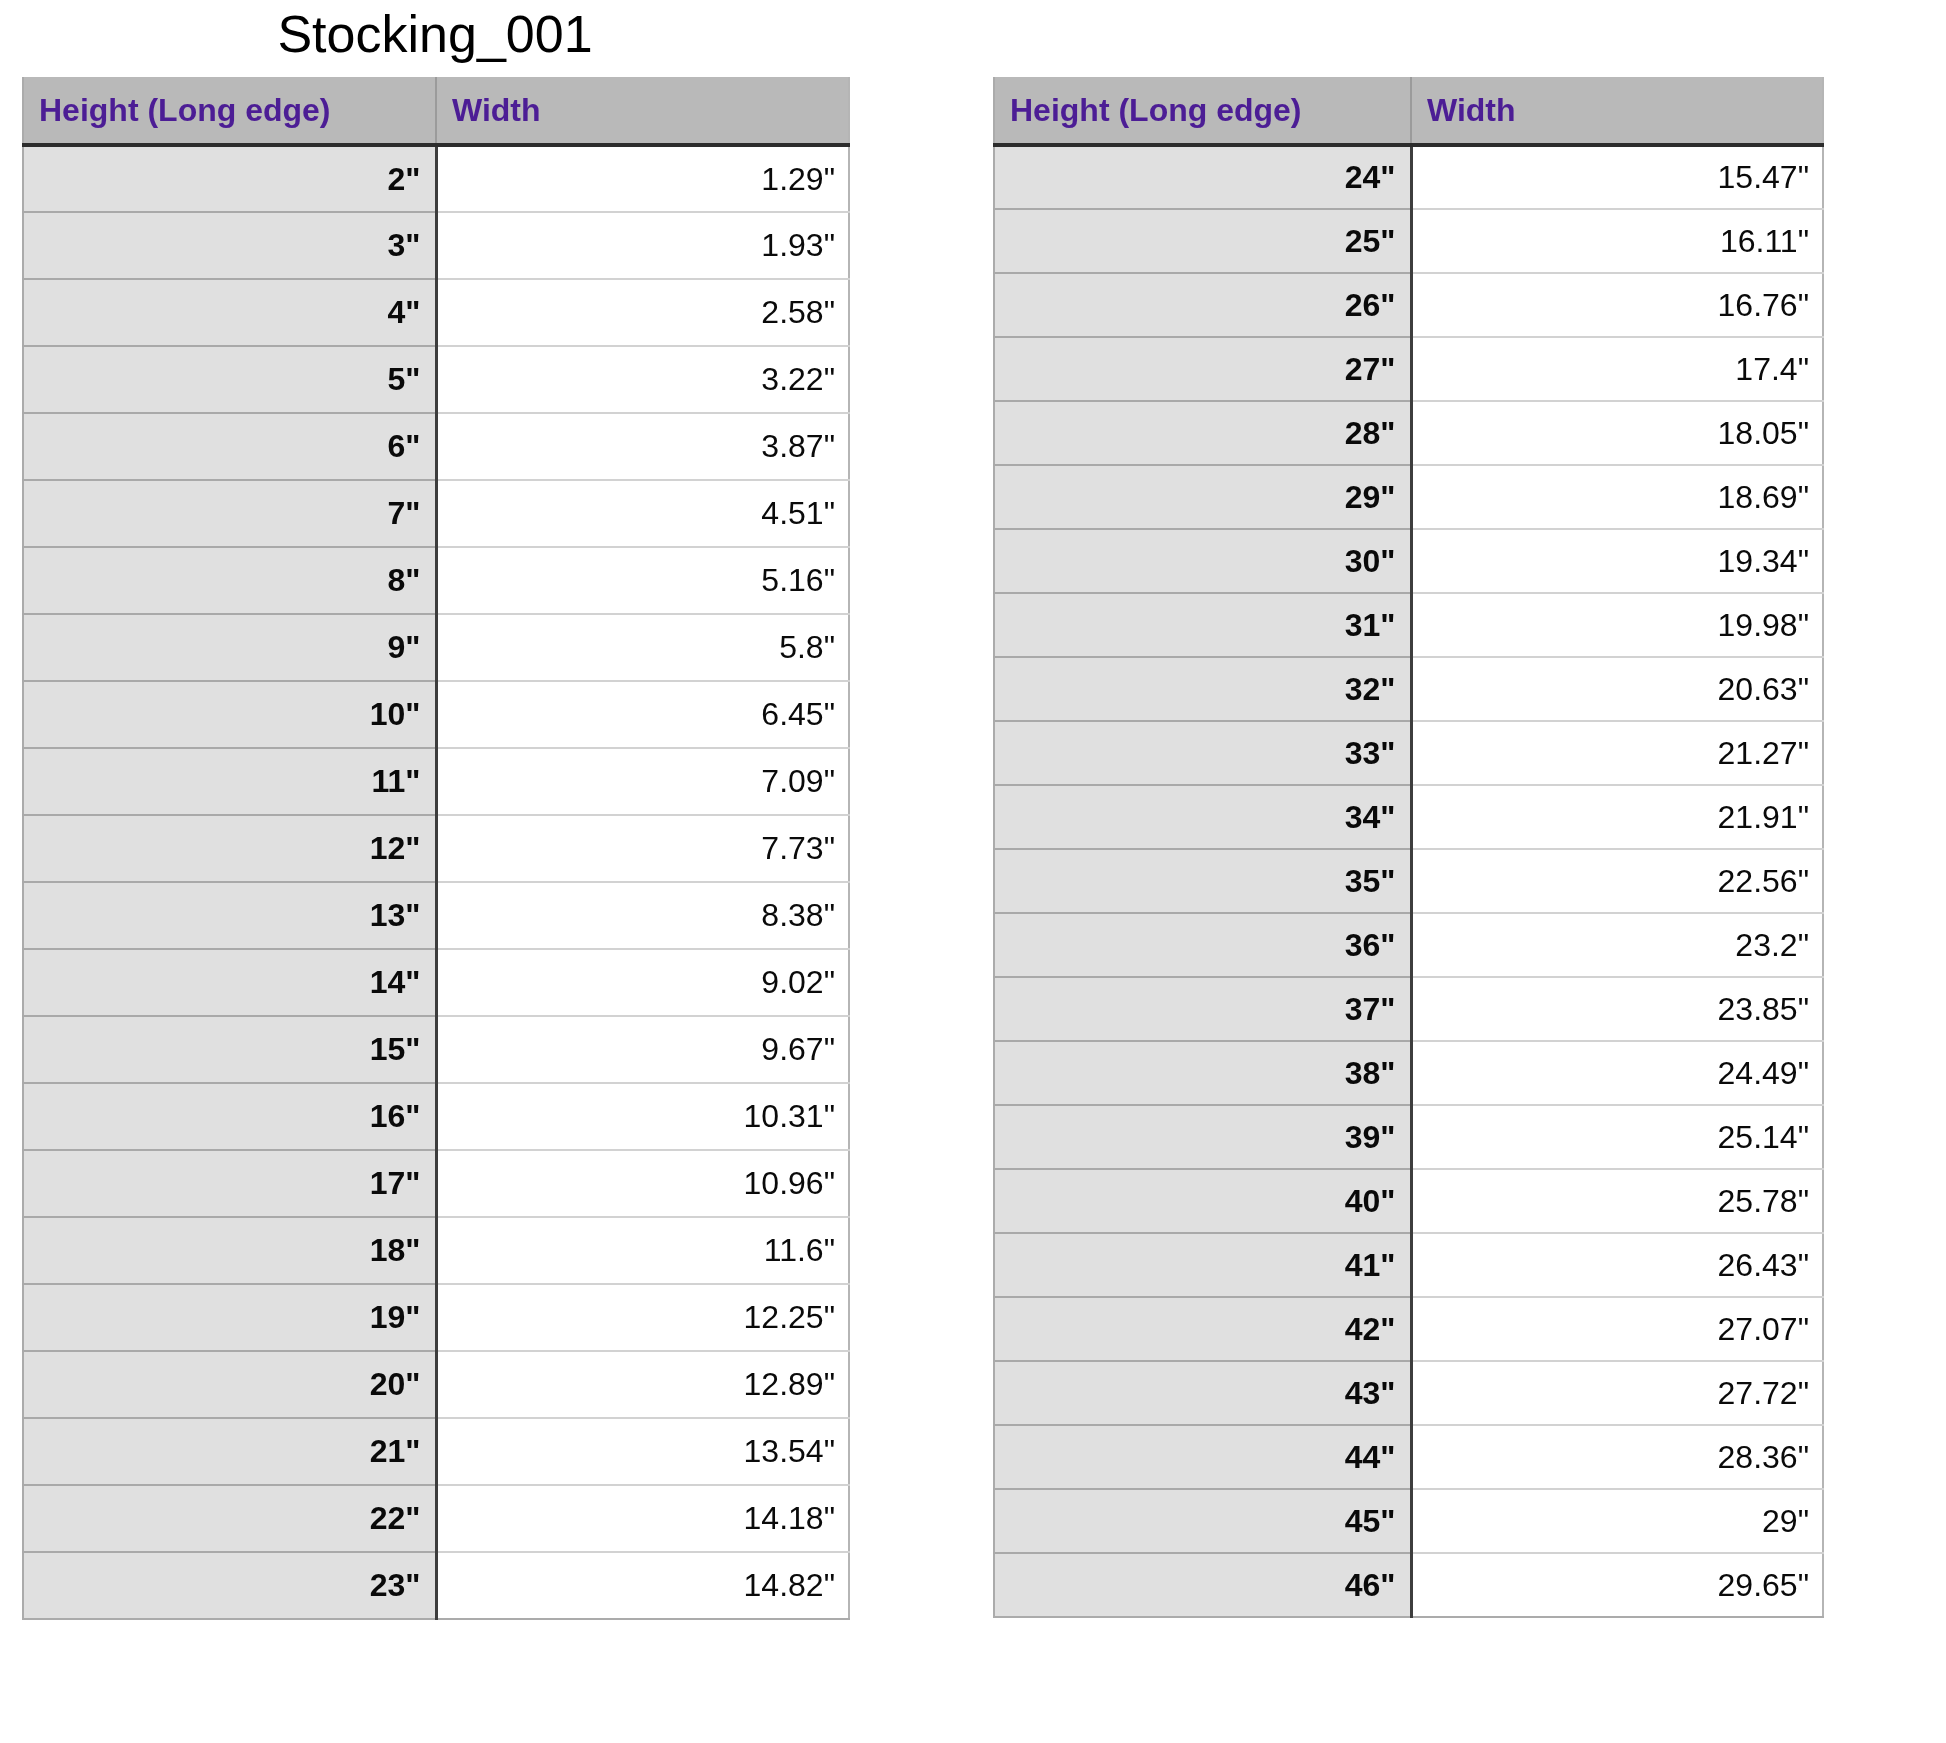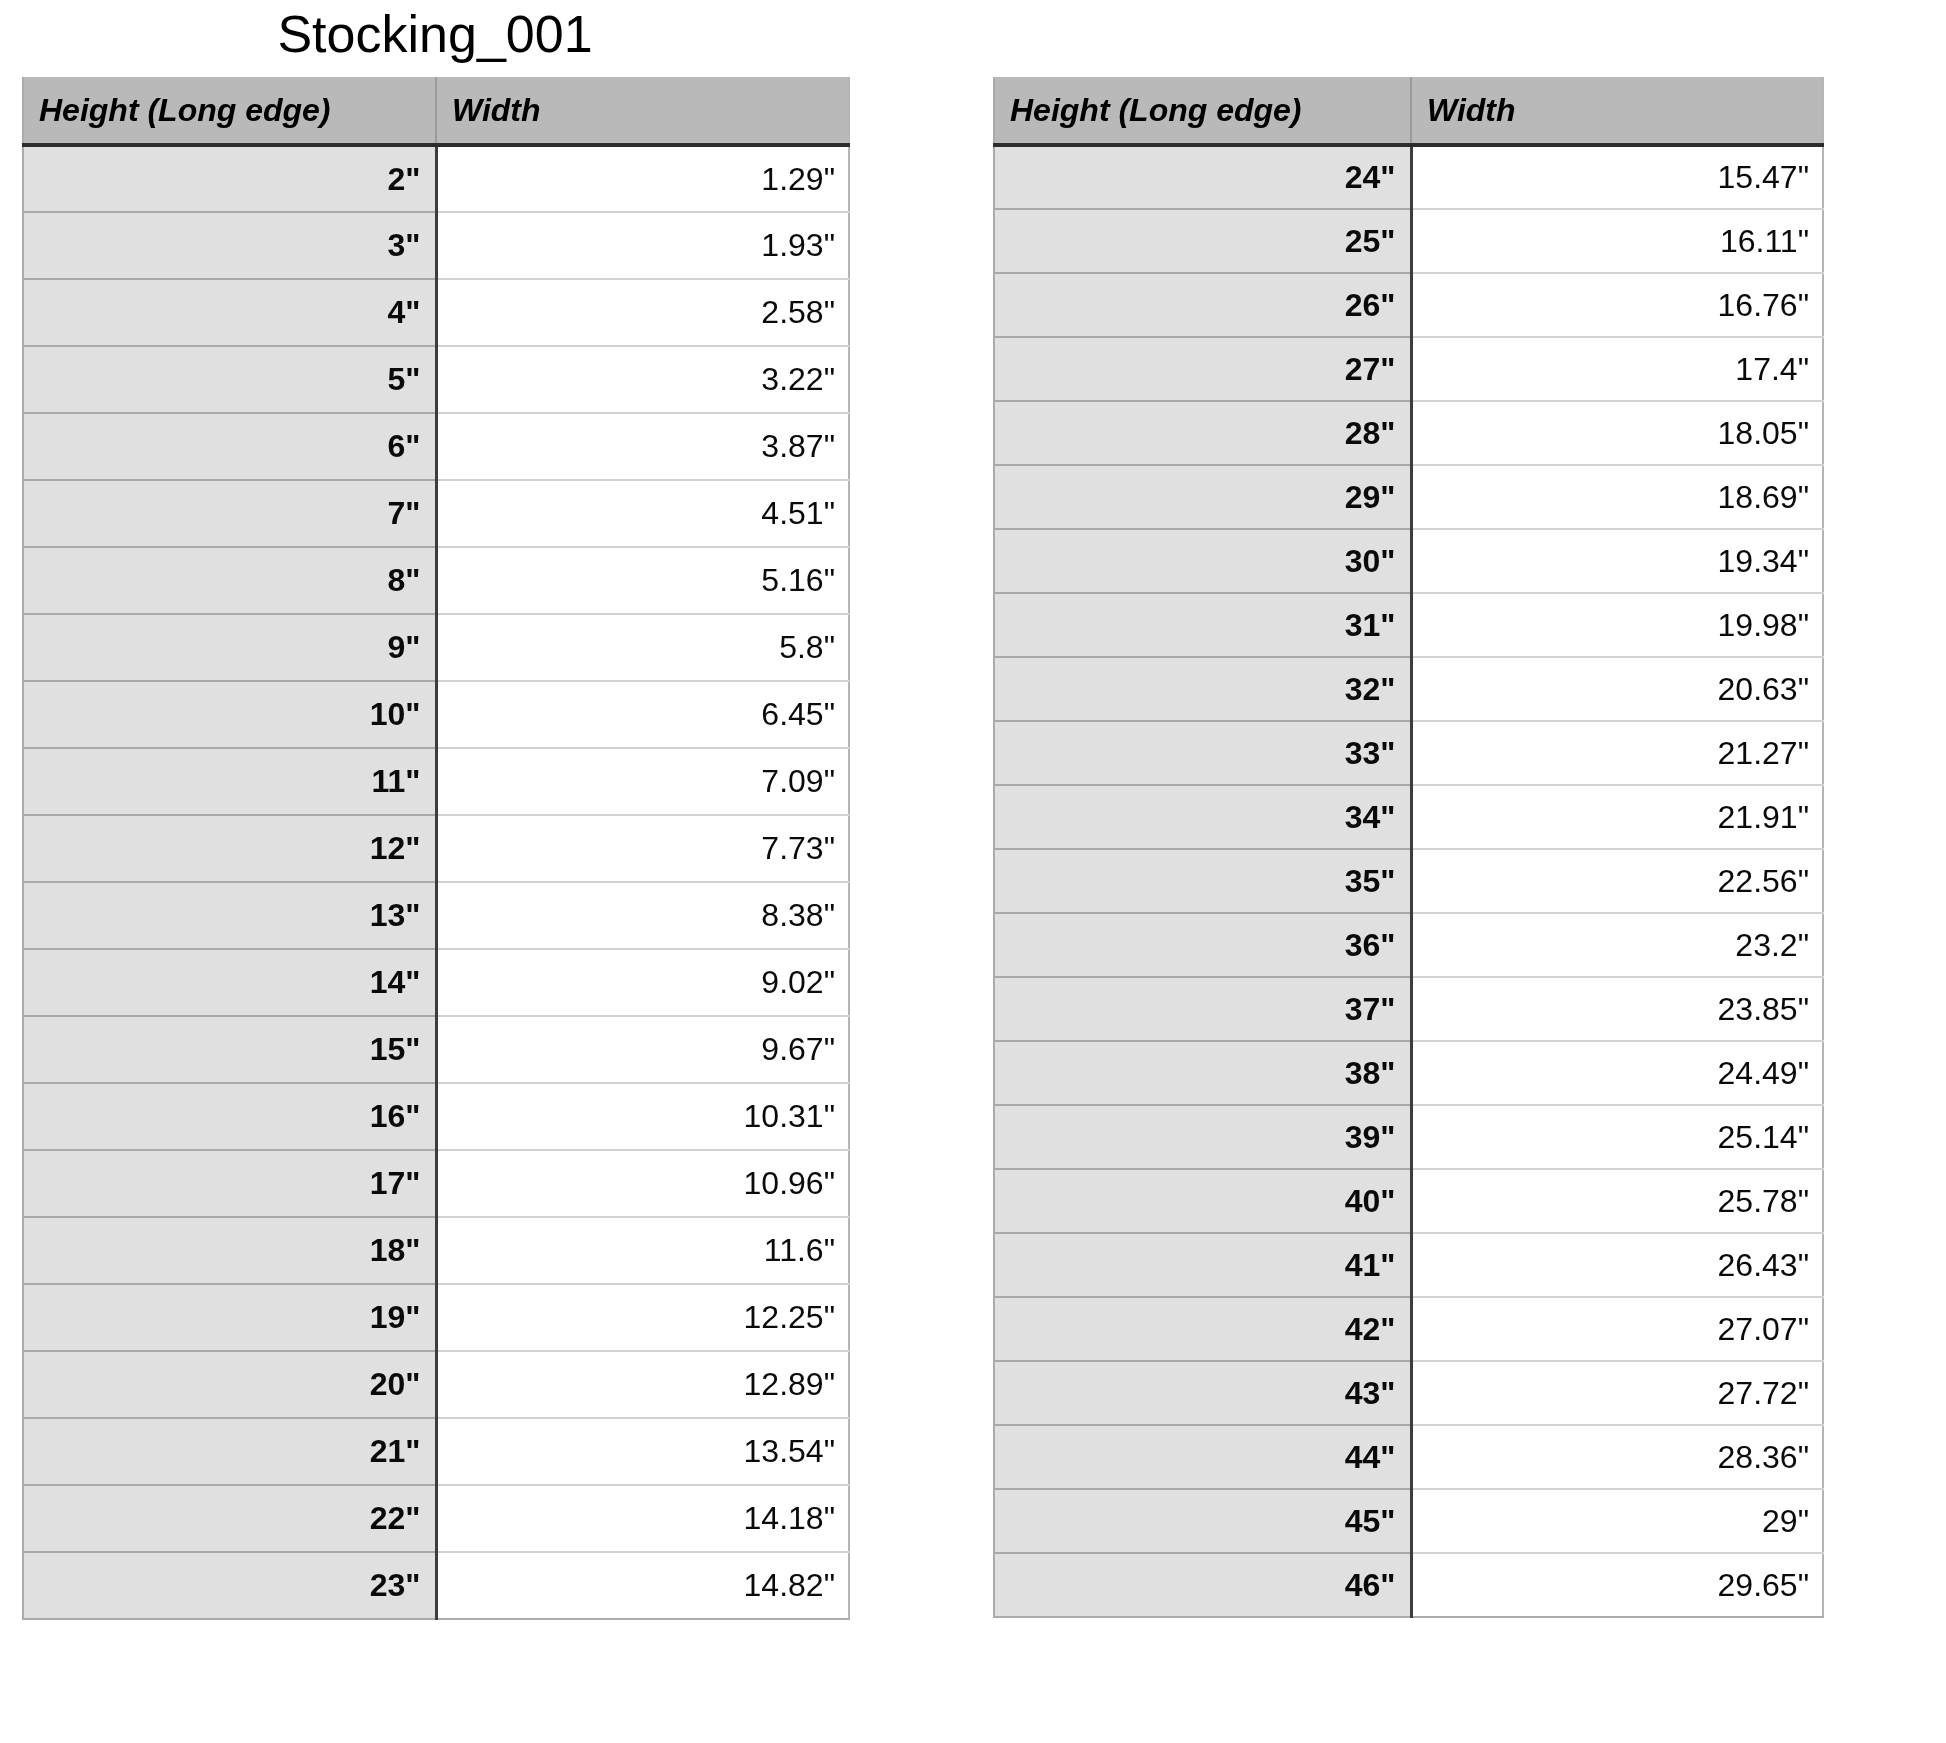--- a/index.html
+++ b/index.html
@@ -39,26 +39,25 @@
   #table-left  col.col-h { width: 413px; }
   #table-left  col.col-w { width: 413px; }
   #table-right col.col-h { width: 417px; }
   #table-right col.col-w { width: 412px; }
 
   th {
     height: 66px;
     background: #b9b9b9;
     font-size: 32px;
     font-weight: bold;
-    color: #000000;
+    color: #4c1d95;
     text-align: left;
     vertical-align: middle;
     padding: 0 0 0 15px;
     border-bottom: 4px solid #2c2c2c;
-    font-style: italic;
   }
   th.width-header { border-left: 2px solid #9b9b9b; }
 
   #table-left  tbody tr { height: 67px; }
   #table-right tbody tr { height: 64px; }
 
   td {
     font-size: 32px;
     vertical-align: middle;
     white-space: nowrap;

